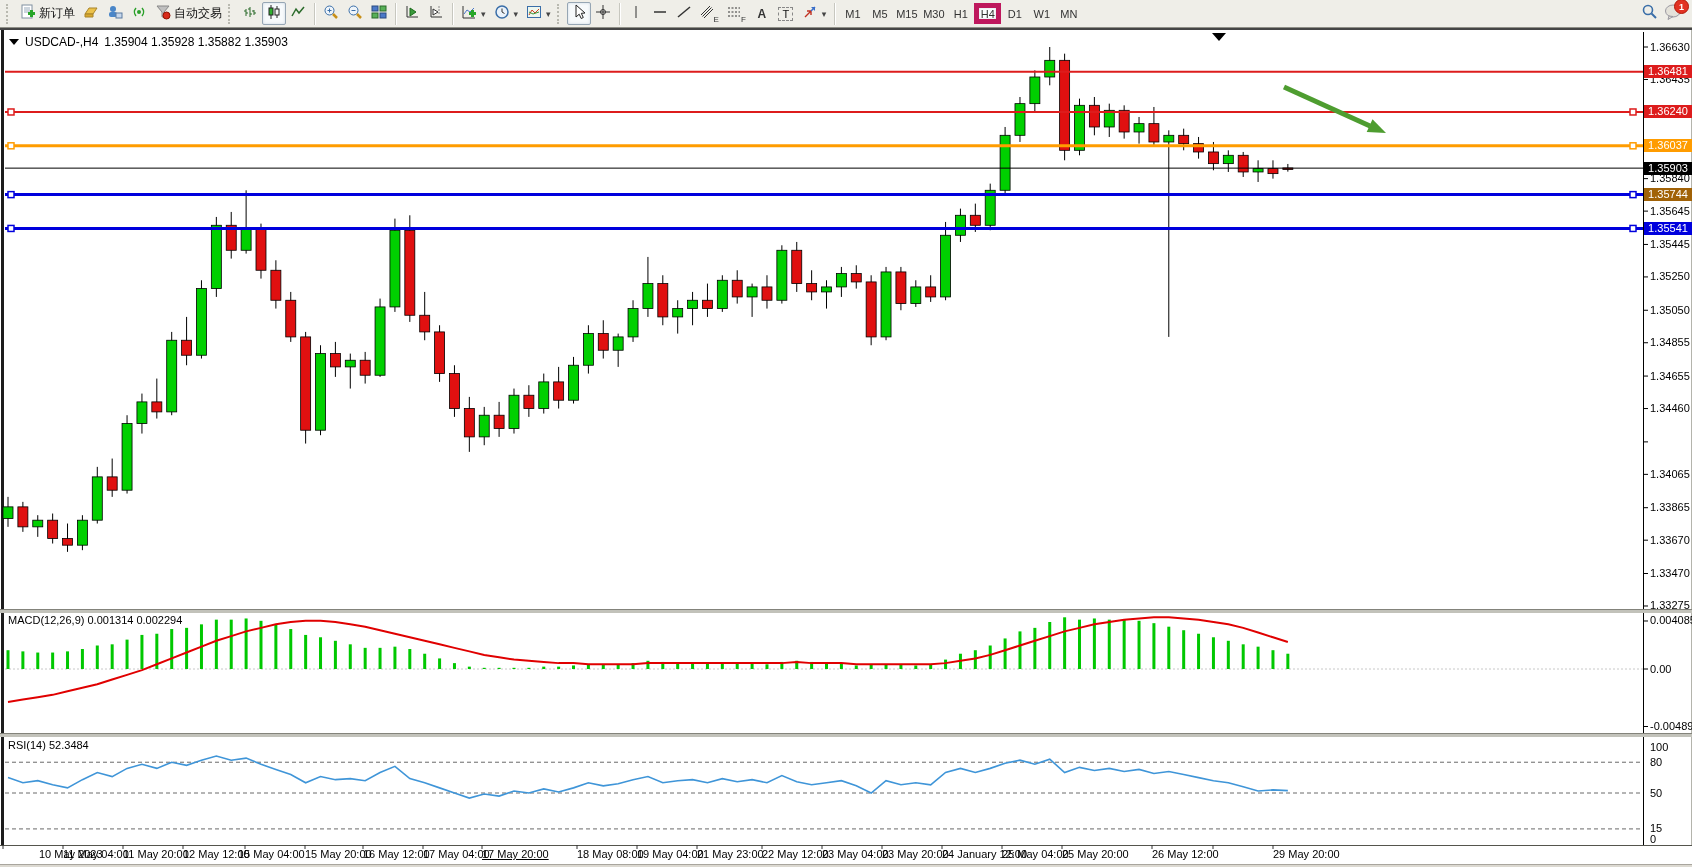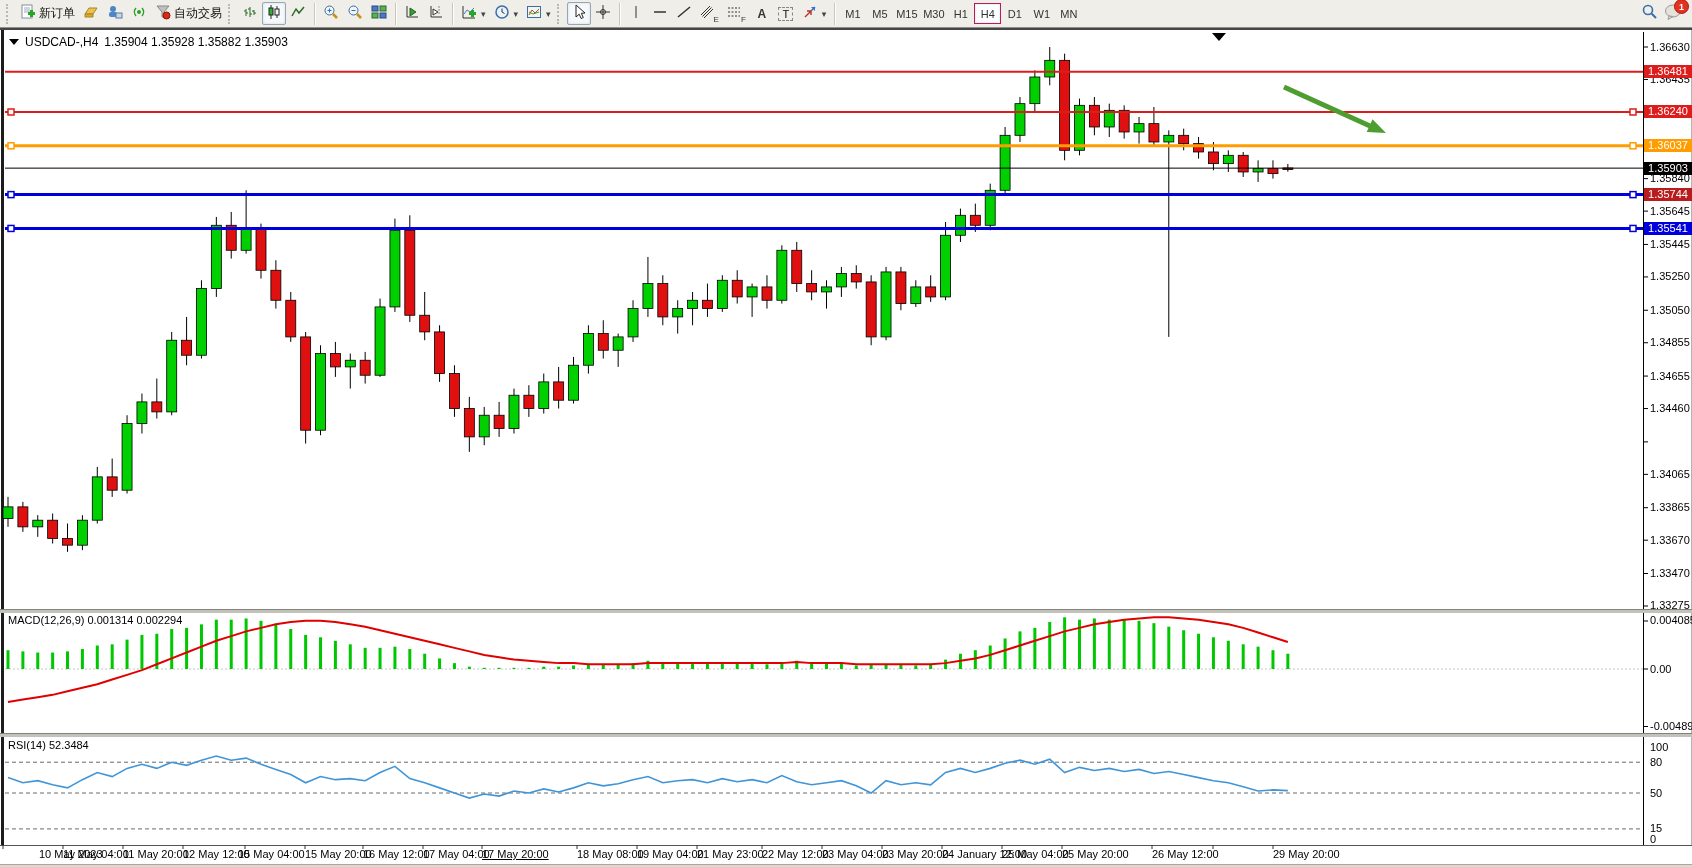--- a/index.html
+++ b/index.html
@@ -10,21 +10,21 @@
     border-bottom:1px solid #8f8f87;display:flex;align-items:center;padding:0 4px;box-sizing:border-box;}
   .grip{width:4px;height:20px;border-left:2px dotted #b9b9b0;margin:0 4px 0 2px;}
   .sep{width:1px;height:22px;background:#c7c7bf;box-shadow:1px 0 0 #fff;margin:0 4px;}
   .tb-btn{height:23px;min-width:24px;display:flex;align-items:center;justify-content:center;
     gap:3px;padding:0 3px;border:1px solid transparent;border-radius:2px;font-size:12px;color:#111;
     box-sizing:border-box;white-space:nowrap;}
   .tb-btn.active{border:1px solid #96a6b4;background:#f7fafc;box-shadow:inset 0 0 3px #cdd8e2;}
   .tb-btn .caret{font-size:9px;color:#444;margin-left:1px;}
   .tf-btn{height:21px;min-width:27px;display:flex;align-items:center;justify-content:center;
     font-size:11px;color:#333;border:1px solid transparent;box-sizing:border-box;}
-  .tf-btn.active{border:1px solid #be185d;background:#fbfdfe;box-shadow:inset 0 0 2px #c9d4de;}
+  .tf-btn.active{border:5px solid #be185d;background:#fbfdfe;box-shadow:inset 0 0 2px #c9d4de;}
   .tb-right{margin-left:auto;display:flex;align-items:center;gap:6px;padding-right:4px;}
   .glyph-btn{font-size:12px;font-weight:bold;color:#333;}
   .sub-glyph{font-size:8px;color:#333;align-self:flex-end;margin-left:-3px;}
   .badge{position:absolute;top:-4px;right:-5px;width:13px;height:13px;border-radius:50%;
     background:#e23222;color:#fff;font-size:9px;font-weight:bold;display:flex;align-items:center;
     justify-content:center;border:1px solid #b01808;}
   
   .chart-window{position:absolute;top:28px;left:0;width:1692px;height:839px;background:#fff;
     border-top:2px solid #454545;box-sizing:border-box;}
   .left-frame{position:absolute;left:1px;top:0;width:3px;height:816px;background:#1c1c1c;}
@@ -687,21 +687,21 @@
       <div class="axis-label" style="top: 405.382px; margin-left: 48px;">1.34260</div>
       <div class="axis-label" style="top: 437.872px;">1.34065</div>
       <div class="axis-label" style="top: 471.195px;">1.33865</div>
       <div class="axis-label" style="top: 503.685px;">1.33670</div>
       <div class="axis-label" style="top: 537.009px;">1.33470</div>
       <div class="axis-label" style="top: 569.499px;">1.33275</div>
       <div class="price-badge" style="top: 35.3259px; background: rgb(221, 28, 28);">1.36481</div>
       <div class="price-badge" style="top: 75.4805px; background: rgb(221, 28, 28);">1.36240</div>
       <div class="price-badge" style="top: 109.304px; background: rgb(255, 156, 0);">1.36037</div>
       <div class="price-badge" style="top: 131.63px; background: rgb(0, 0, 0);">1.35903</div>
-      <div class="price-badge" style="top: 158.122px; background: #b91c1c;">1.35744</div>
+      <div class="price-badge" style="top: 158.122px; background: #a16207;">1.35744</div>
       <div class="price-badge" style="top: 191.946px; background: rgb(0, 0, 221);">1.35541</div>
       <div class="axis-label" style="top: 584.498px;">0.004085</div>
       <div class="axis-label" style="top: 632.5px;">0.00</div>
       <div class="axis-label" style="top: 690.009px;">-0.004894</div>
       <div class="axis-label" style="top: 710.5px;">100</div>
       <div class="axis-label" style="top: 725.72px;">80</div>
       <div class="axis-label" style="top: 756.5px;">50</div>
       <div class="axis-label" style="top: 792.41px;">15</div>
       <div class="axis-label" style="top: 802.5px;">0</div>
     </div>

